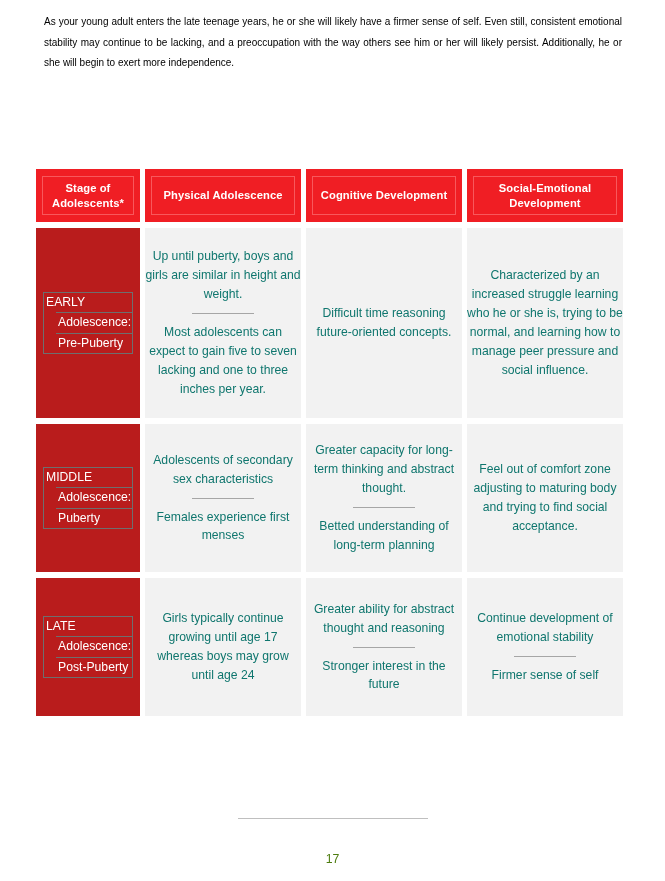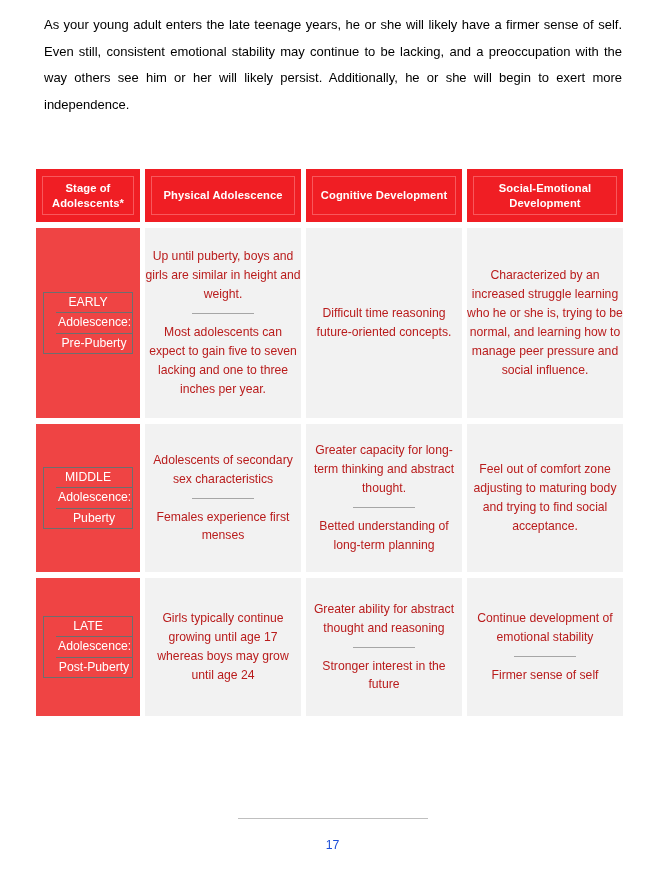--- a/index.html
+++ b/index.html
@@ -27,21 +27,21 @@
 
   
   .section-heading {
     font-size: 11.5px;
     font-weight: bold;
     letter-spacing: 0.1px;
     margin: 48px 0 0 0;
     line-height: 1.2;
   }
   .body-paragraph {
-    font-size: 13px;
+    font-size: 10px;
     line-height: 2.05;
     text-align: justify;
     margin: 12px 0 0 0;
     width: 578px;
   }
 
   
   .dev-table {
     position: absolute;
     left: 31px;
@@ -86,22 +86,21 @@
     color: #ffffff;
     font-size: 11.2px;
     font-weight: bold;
     line-height: 1.32;
     letter-spacing: 0.1px;
     text-align: center;
   }
 
   
   .stage-cell {
-    background: #ef4444;
-    text-align: center;
+    background: #b91c1c;
     position: relative;
   }
   .stage-box {
     border: 1px solid #6E6E6E;
     margin: 0 7px;
     display: inline-block;
     width: calc(100% - 14px);
     box-sizing: border-box;
   }
   .stage-line {
@@ -117,21 +116,21 @@
 
   
   .content-cell {
     background: #F2F2F2;
     text-align: center;
     padding: 10px 12px;
   }
   .cell-text {
     font-size: 12.2px;
     line-height: 1.55;
-    color: #b91c1c;
+    color: #0f766e;
   }
   .cell-divider {
     width: 62px;
     height: 0;
     border-top: 1.4px solid #A6A6A6;
     margin: 9px auto 9px auto;
   }
 
   
   .row-1 td { height: 190px; }
@@ -147,22 +146,22 @@
     text-align: center;
   }
   .footer-rule {
     width: 190px;
     height: 0;
     border-top: 1px solid #BFBFBF;
     margin: 0 auto;
   }
   .footer-page-number {
     font-size: 12.3px;
-    color: #1d4ed8;
-    margin-top: 19px;
+    color: #4d7c0f;
+    margin-top: 33px;
   }
 </style>
 </head>
 <body>
 
 <div class="page">
 
 
   <p class="body-paragraph">As your young adult enters the late teenage years, he or she will likely have a firmer sense of self. Even still, consistent emotional stability may continue to be lacking, and a preoccupation with the way others see him or her will likely persist. Additionally, he or she will begin to exert more independence.</p>
 

